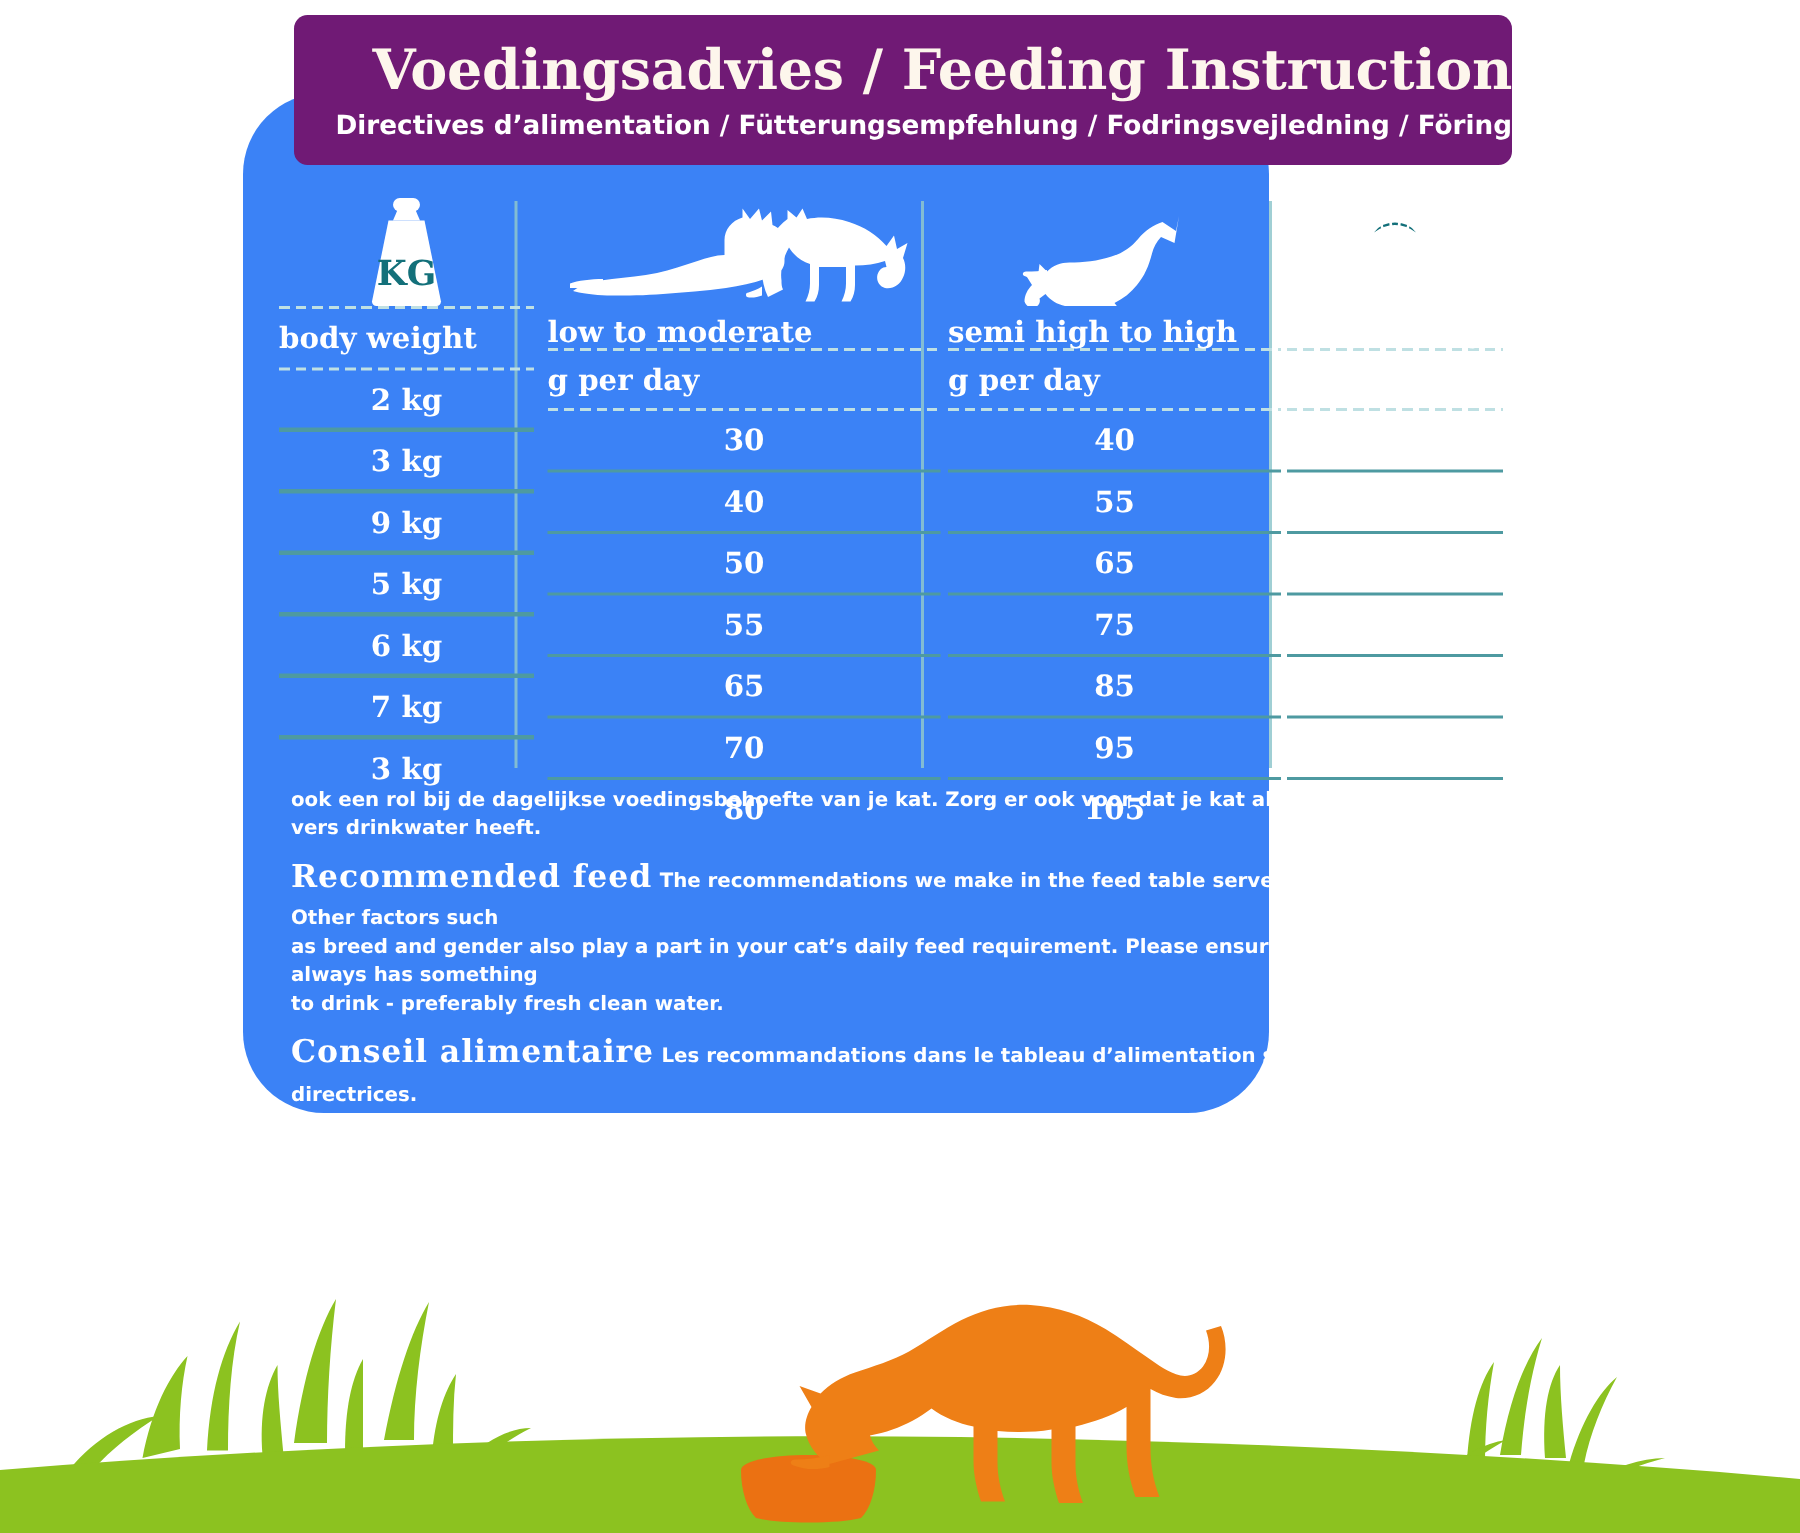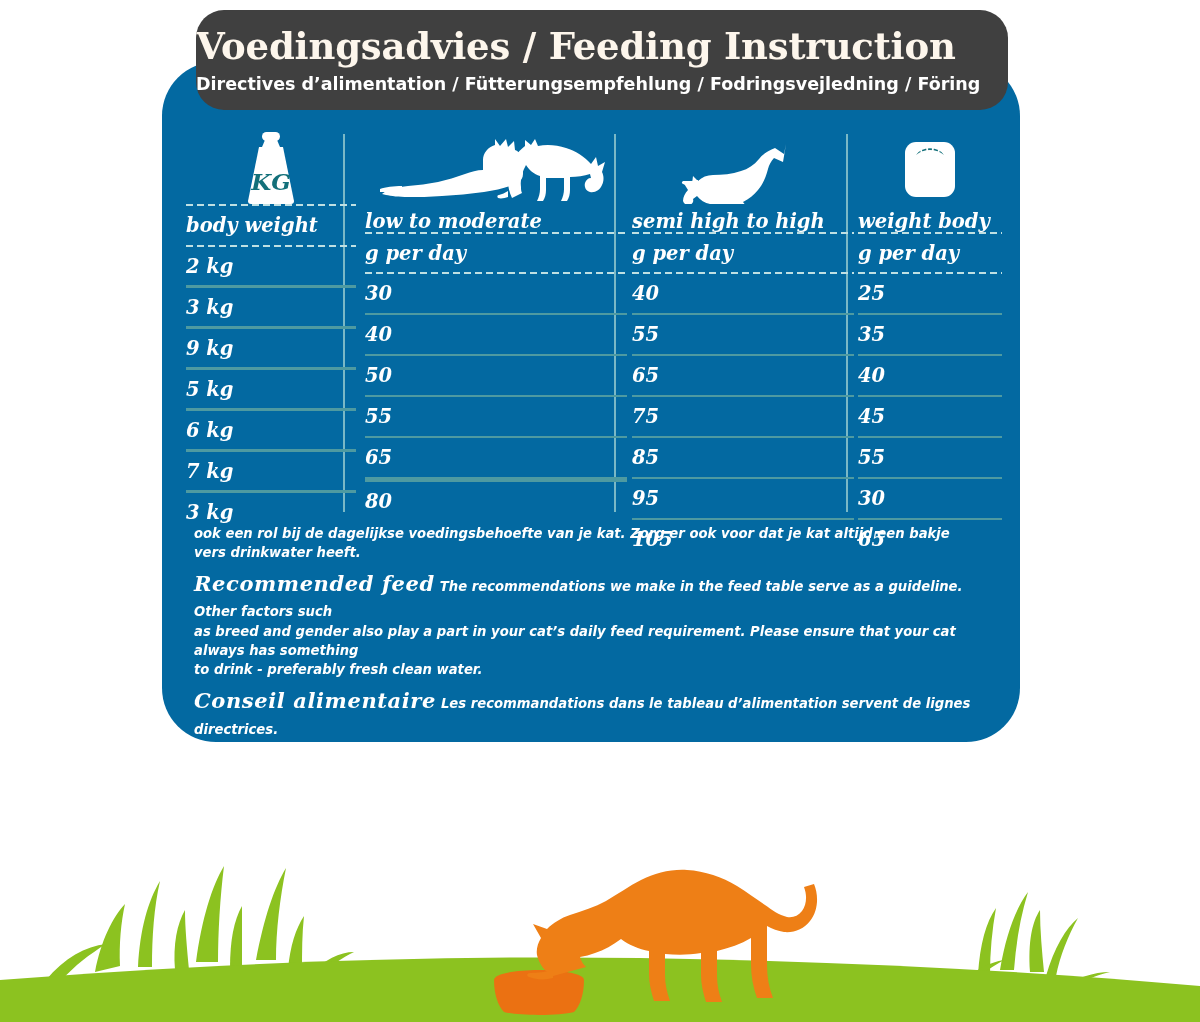--- a/index.html
+++ b/index.html
@@ -13,37 +13,36 @@
     position: relative;
     overflow: hidden;
     font-family: "DejaVu Sans", sans-serif;
   }
 
   
   #feeding-card {
     position: absolute;
     left: 162px;
     top: 62px;
-    width: 858px;
+    width: 684px;
     height: 680px;
-    background: #0369a1;
+    background: #3b82f6;
     border-radius: 54px;
-    font-style: italic;
   }
 
   
   #title-banner {
     position: absolute;
     left: 196px;
     top: 10px;
     width: 812px;
     height: 100px;
-    background: #404040;
-    border-radius: 28px;
-    text-align: left;
+    background: #701a75;
+    border-radius: 9px;
+    text-align: right;
     overflow: hidden;
   }
   #title-main {
     color: #FDF6EC;
     font-family: "DejaVu Serif", serif;
     font-weight: bold;
     font-size: 37px;
     letter-spacing: -0.2px;
     line-height: 1;
     margin-top: 18px;
@@ -119,20 +118,21 @@
   }
   .solidrule {
     height: 2.5px;
     background: #4E9AA1;
   }
   .cell {
     color: #FFFFFF;
     font-family: "DejaVu Serif", serif;
     font-weight: bold;
     font-size: 19.5px;
+    text-align: center;
     line-height: 1;
     padding: 10px 0 9px 0;
   }
 
   
   #advice-block {
     position: absolute;
     left: 32px;
     top: 462px;
     width: 790px;
@@ -238,20 +238,21 @@
       <div class="cell">30</div>
       <div class="solidrule"></div>
       <div class="cell">40</div>
       <div class="solidrule"></div>
       <div class="cell">50</div>
       <div class="solidrule"></div>
       <div class="cell">55</div>
       <div class="solidrule"></div>
       <div class="cell">65</div>
       <div class="solidrule"></div>
+      <div class="cell">70</div>
       <div class="solidrule"></div>
       <div class="cell">80</div>
     </div>
 
     <div class="col col-semi">
       <div class="icon-cell">
         <svg width="130" height="66" viewBox="0 0 130 66">
           <g fill="#fff">
             <path d="M108 6 l-2 10 l-9 -6 c-6 2 -12 6 -16 11 c-5 6 -11 10 -18 12
                      c-9 3 -19 4 -28 4 c-6 0 -11 2 -15 6 l-5 -5 l-1 8 l-9 -2 l5 8

